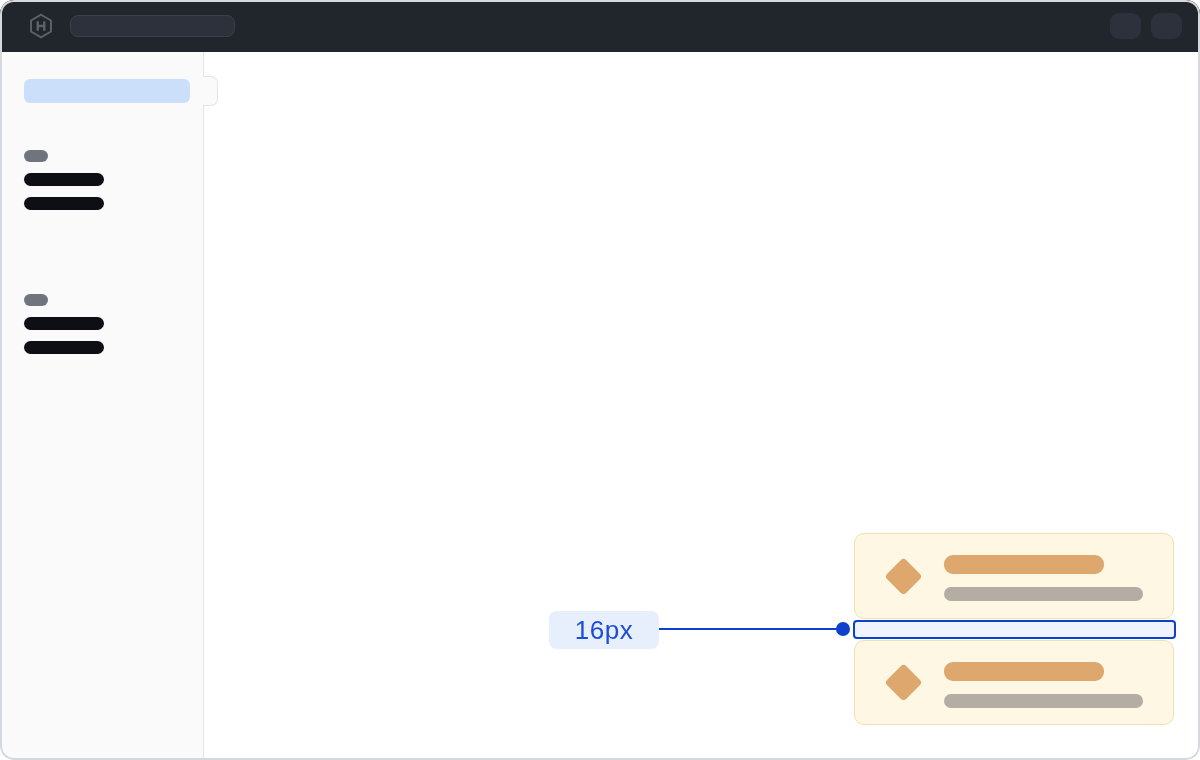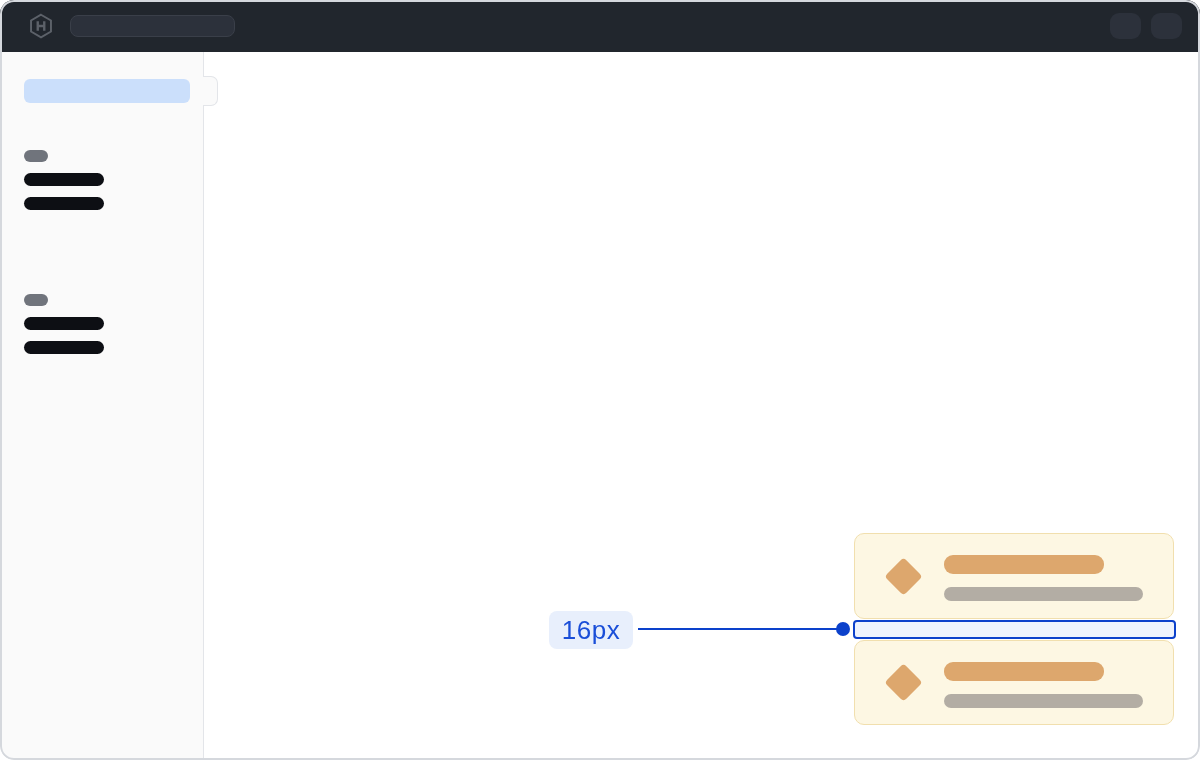--- a/index.html
+++ b/index.html
@@ -30,21 +30,21 @@
   .card-1 { top:533px; height:86px; }
   .card-2 { top:640px; height:85px; }
   .diamond { position:absolute; left:35px; top:50%; width:27px; height:27px; margin-top:-13.5px; border-radius:4px; background:var(--card_accent,#dda76d); transform:rotate(45deg); }
   .bar-accent { position:absolute; left:89px; top:21px; width:160px; height:19px; border-radius:9px; background:var(--card_accent,#dda76d); }
   .bar-muted { position:absolute; left:89px; top:53px; width:199px; height:14px; border-radius:7px; background:var(--card_muted,#b3ada4); }
 
   
   .gap-rect { position:absolute; left:853px; top:620px; width:323px; height:19px; border:2px solid var(--annotation_blue,#0c41cb); background:var(--annotation_gap_fill,#eef3fd); border-radius:4px; z-index:10; }
   .dim-line { position:absolute; left:638px; top:628px; width:200px; height:2px; background:var(--annotation_blue,#0c41cb); z-index:10; }
   .dim-dot { position:absolute; left:836px; top:622px; width:14px; height:14px; border-radius:50%; background:var(--annotation_blue,#0c41cb); z-index:11; }
-  .dim-label { position:absolute; left:549px; top:611px; width:84px; height:38px; border-radius:8px; background:var(--annotation_label_bg,#e8effc); color:var(--annotation_text,#1a4ed8); font-size:26px; font-weight:500; display:flex; align-items:center; justify-content:center; z-index:10; letter-spacing:0.5px; }
+  .dim-label { position:absolute; left:549px; top:611px; width:110px; height:38px; border-radius:8px; background:var(--annotation_label_bg,#e8effc); color:var(--annotation_text,#1a4ed8); font-size:26px; font-weight:500; display:flex; align-items:center; justify-content:center; z-index:10; letter-spacing:0.5px; }
 </style>
 </head>
 <body>
 
 <div class="window">
 
   <header class="topbar">
     <svg class="logo" viewBox="0 0 24 24" fill="none" stroke="#5c6169" stroke-width="1.8">
       <polygon points="12,1.6 21.2,6.9 21.2,17.1 12,22.4 2.8,17.1 2.8,6.9"></polygon>
       <line x1="9" y1="7.6" x2="9" y2="16.4" stroke-width="2.2"></line>

